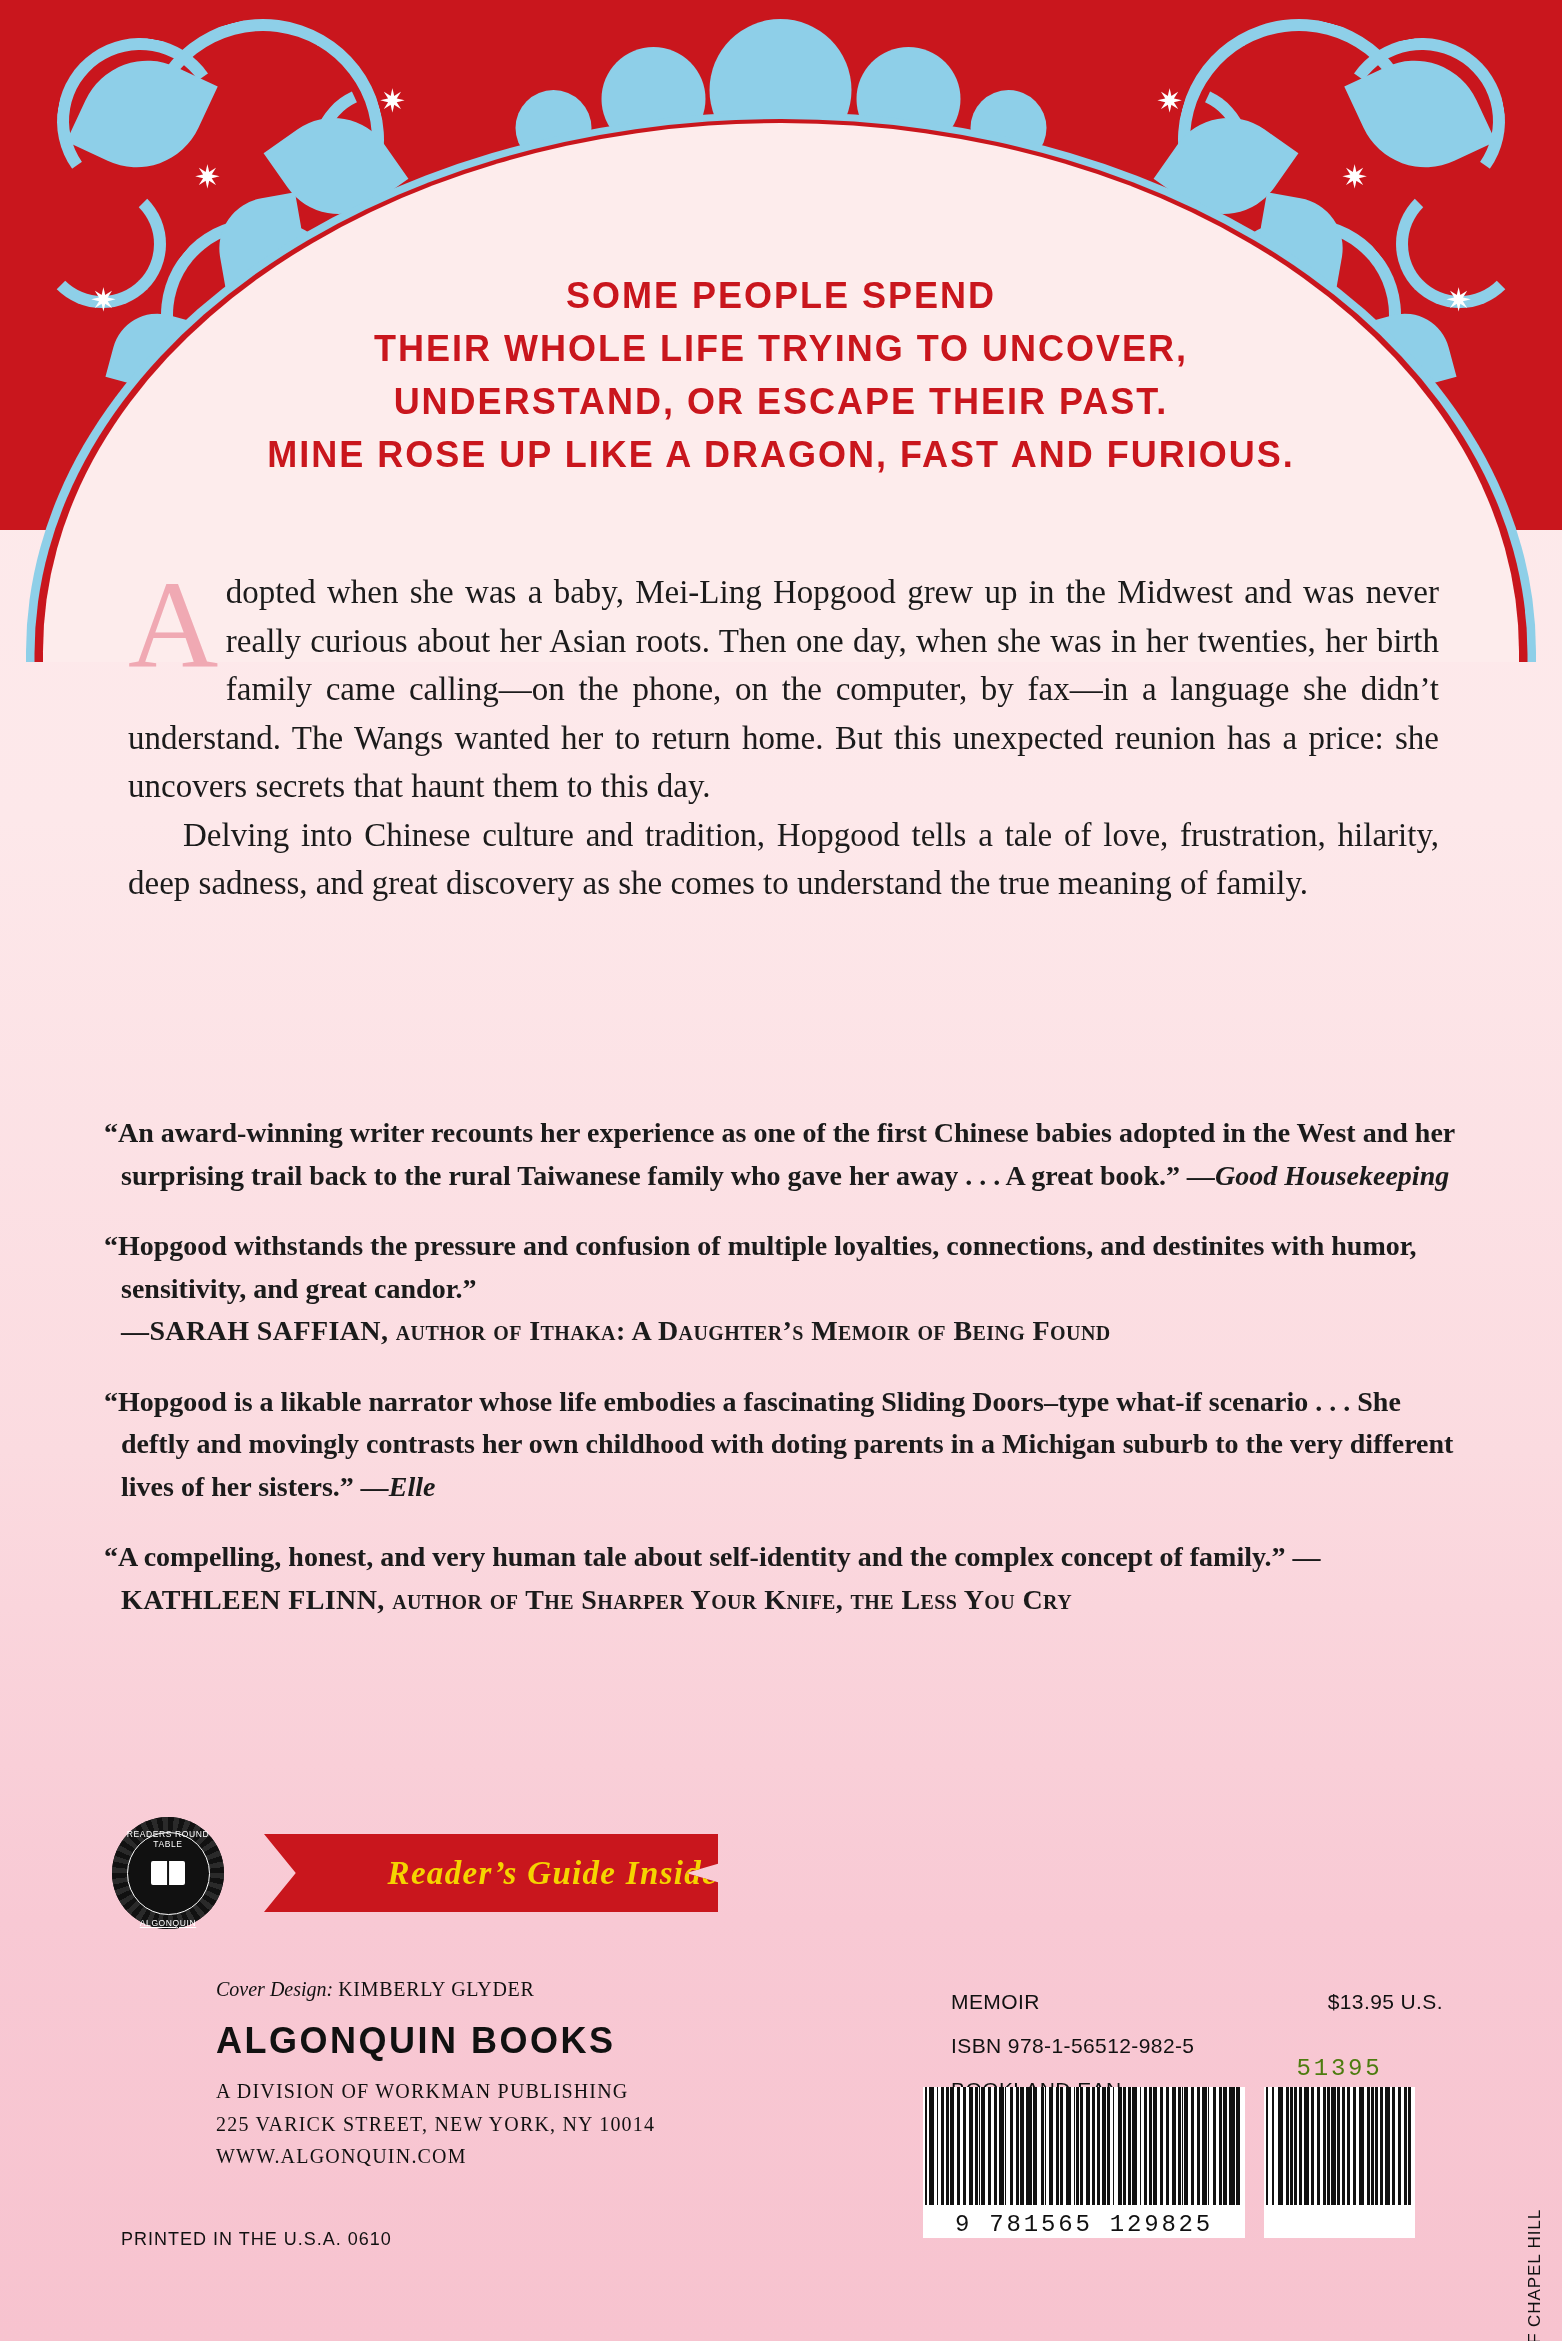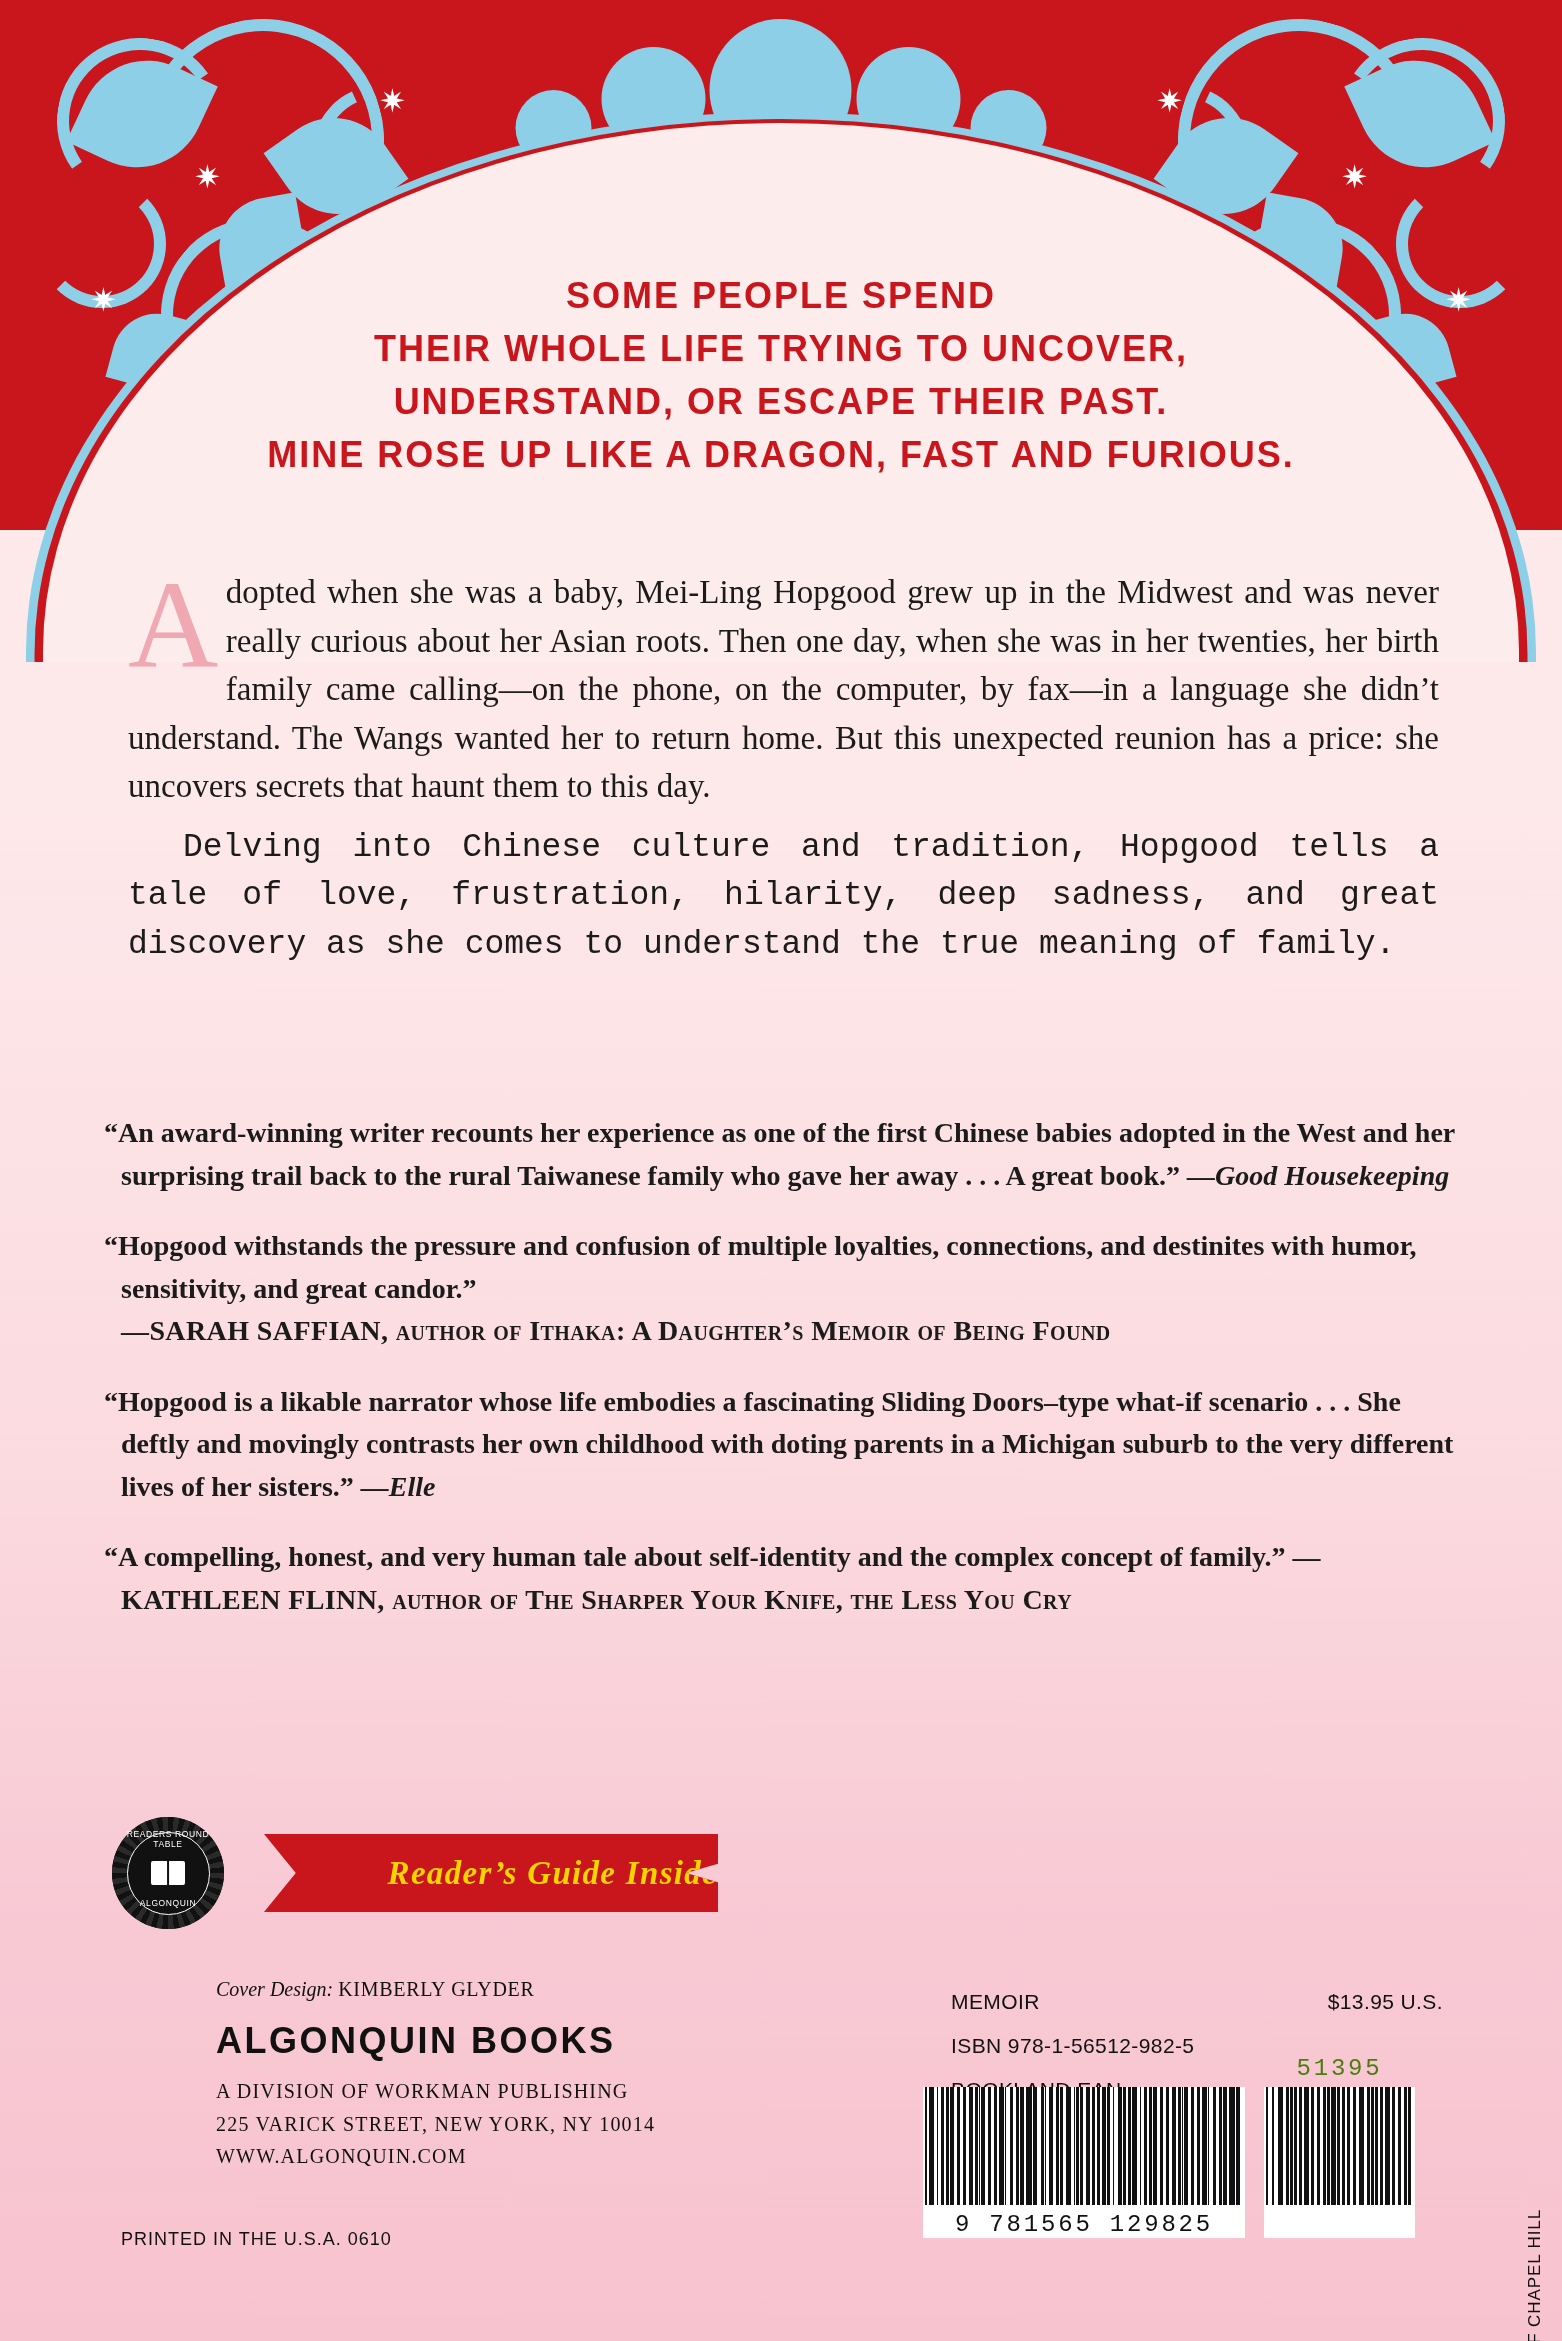--- a/index.html
+++ b/index.html
@@ -145,21 +145,21 @@
     top: 568px;
     left: 128px;
     width: 1311px;
     color: #1b1b1b;
     font-family: "Liberation Serif", serif;
     font-size: 33px;
     line-height: 1.47;
     text-align: justify;
   }
   .body-copy p { margin: 0; }
-  .body-copy p.second { text-indent: 55px; margin-top: 13px; font-family: Liberation Mono, monospace; }
+  .body-copy p.second { text-indent: 55px; margin-top: 0; }
   .dropcap {
     float: left;
     color: #f0a9b3;
     font-family: "Liberation Serif", serif;
     font-size: 125px;
     line-height: 0.82;
     padding: 5.7px 5.7px 0 0;
     margin-right: 1.9px;
     font-weight: normal;
   }
@@ -251,21 +251,21 @@
   .seal-top-text, .seal-bottom-text {
     position: absolute;
     left: 0; width: 112px;
     text-align: center;
     font-family: "Liberation Sans", sans-serif;
     font-size: 8.5px;
     letter-spacing: 0.6px;
     color: #ffffff;
   }
   .seal-top-text { top: 12.3px; }
-  .seal-bottom-text { bottom: 21px; }
+  .seal-bottom-text { bottom: 1px; text-decoration: underline; }
 
   .ribbon {
     position: absolute;
     left: 152px;
     top: 17px;
     height: 78px;
     width: 454px;
     background: #c9161d;
     display: flex;
     align-items: center;

